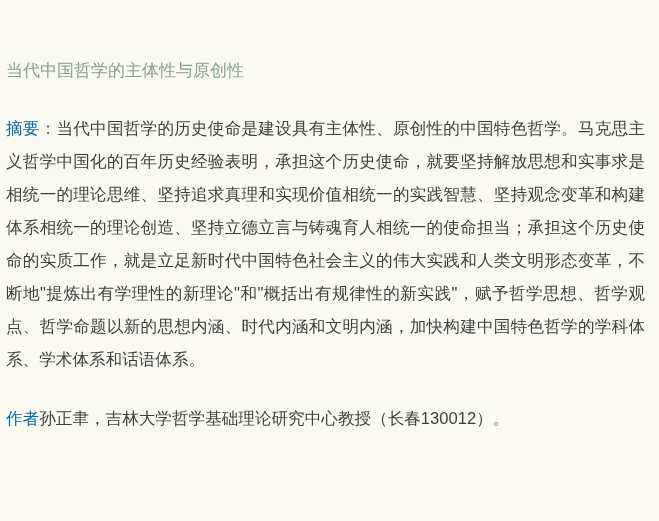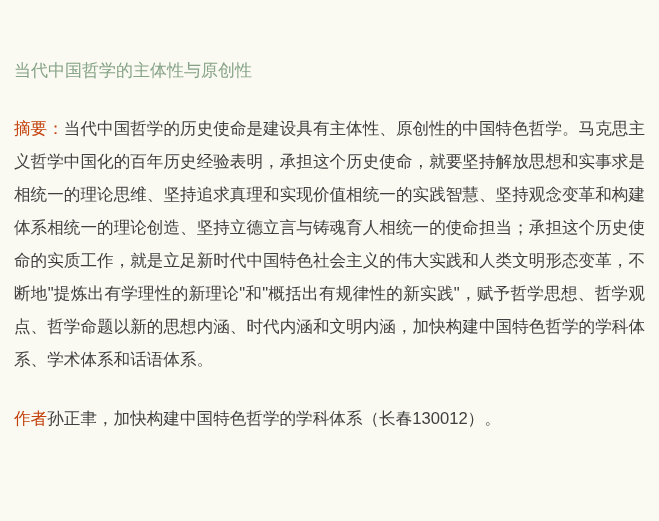--- a/index.html
+++ b/index.html
@@ -11,38 +11,38 @@
     width: 659px;
     height: 521px;
     overflow: hidden;
     font-family: "Liberation Sans", sans-serif;
     color: #3f3f3f;
   }
   .page {
     box-sizing: border-box;
     width: 659px;
     height: 448px;
-    padding: 60px 14px 0 14px;
+    padding: 60px 14px 0 6px;
   }
   .article-title {
     font-size: 17px;
     font-weight: 400;
     line-height: 22px;
     color: #85a387;
     margin: 0;
   }
   .abstract {
     font-size: 16.6px;
     line-height: 33px;
     text-align: justify;
     text-justify: inter-ideograph;
     margin: 30px 0 0 0;
   }
   .green-label {
-    color: #c2410c;
+    color: #0369a1;
   }
   .keywords {
     font-size: 16.6px;
     line-height: 22px;
     margin: 47px 0 0 0;
   }
   .keywords .kw-list {
     white-space: pre-wrap;
   }
   .author {
@@ -54,15 +54,15 @@
 </head>
 <body>
 
 <div class="page">
 
   <h1 class="article-title">当代中国哲学的主体性与原创性</h1>
 
   <p class="abstract"><span class="green-label">摘要：</span><span>当代中国哲学的历史使命是建设具有主体性、原创性的中国特色哲学。马克思主义哲学中国化的百年历史经验表明，承担这个历史使命，就要坚持解放思想和实事求是相统一的理论思维、坚持追求真理和实现价值相统一的实践智慧、坚持观念变革和构建体系相统一的理论创造、坚持立德立言与铸魂育人相统一的使命担当；承担这个历史使命的实质工作，就是立足新时代中国特色社会主义的伟大实践和人类文明形态变革，不断地"提炼出有学理性的新理论"和"概括出有规律性的新实践"，赋予哲学思想、哲学观点、哲学命题以新的思想内涵、时代内涵和文明内涵，加快构建中国特色哲学的学科体系、学术体系和话语体系。</span></p>
 
 
-  <p class="author"><span class="green-label">作者</span><span>孙正聿，加快构建中国特色哲学的学科体系（长春130012）。</span></p>
+  <p class="author"><span class="green-label">作者</span><span>孙正聿，吉林大学哲学基础理论研究中心教授（长春130012）。</span></p>
 
 </div>
 
 </body></html>

